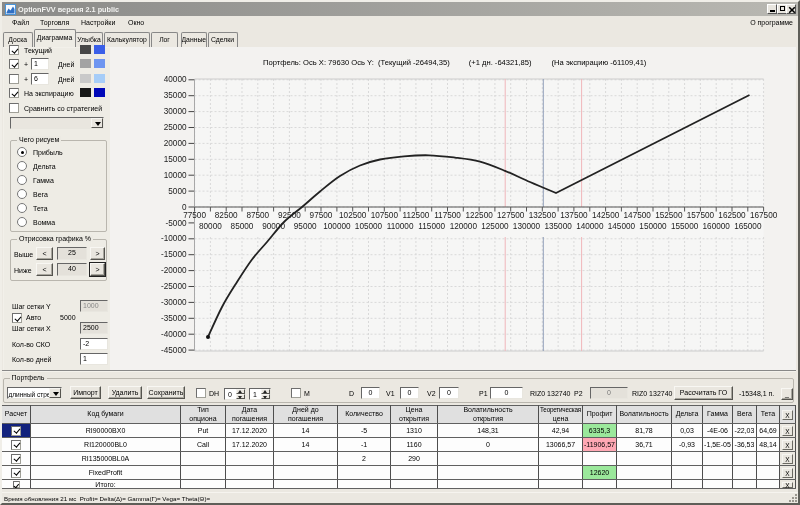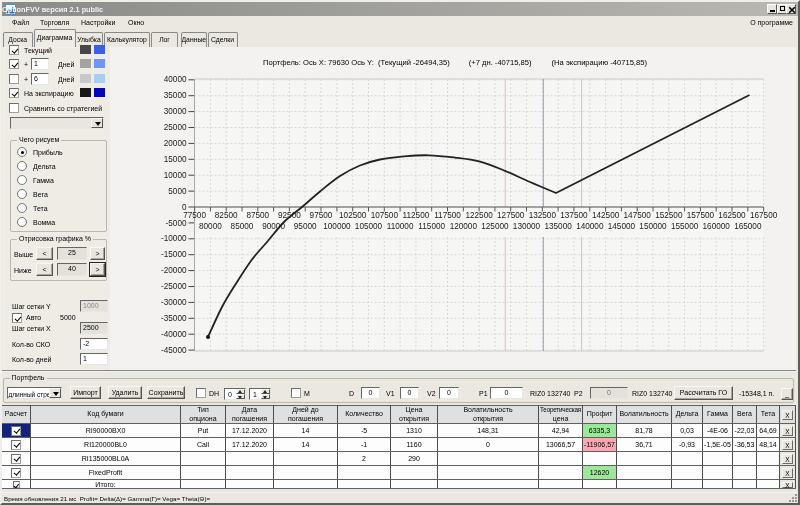--- a/index.html
+++ b/index.html
@@ -46,21 +46,21 @@
 .spin b:after{content:"";position:absolute;left:1px;border:2.5px solid transparent}
 .spin b.up:after{top:-0.5px;border-bottom:3px solid #222;border-top:none}
 .spin b.dn:after{top:0.5px;border-top:3px solid #222;border-bottom:none}
 </style></head><body>
 <div class="titlebar">
     <svg width="11" height="11" style="position:absolute;left:3px;top:1.5px">
       <rect width="11" height="11" fill="#4a94d8"></rect>
       <rect x="1" y="1" width="9" height="9" fill="#f8fbff"></rect>
       <path d="M1.5 8.5 L3.5 4.5 L5.5 6.5 L8 2.5 L9.5 5 L9.5 9.5 L1.5 9.5 Z" fill="#2f6fc4"></path>
     </svg>
-    <span style="position:absolute;left:0;top:3px;font-size:7.3px;color:#f2f2f0">OptionFVV версия 2.1 public</span>
+    <span style="position:absolute;left:16px;top:3px;font-size:7.3px;color:#f2f2f0">OptionFVV версия 2.1 public</span>
     <span class="wbtn" style="right:21px">
       <i style="position:absolute;left:1.5px;bottom:1px;width:5px;height:1.8px;background:#000"></i>
     </span>
     <span class="wbtn" style="right:11px">
       <i style="position:absolute;left:1.5px;top:1.2px;width:5.6px;height:5.6px;border:1.5px solid #000"></i>
     </span>
     <span class="wbtn" style="right:2px">
       <svg width="8" height="8" style="position:absolute;left:1px;top:1px">
         <path d="M1.2 1.2 L6.8 6.8 M6.8 1.2 L1.2 6.8" stroke="#000" stroke-width="1.6"></path>
       </svg>
@@ -162,21 +162,21 @@
 <text x="558.1" y="229.3" font-size="8.2" fill="#222" text-anchor="middle" font-family="Liberation Sans, sans-serif">135000</text>
 <text x="589.8" y="229.3" font-size="8.2" fill="#222" text-anchor="middle" font-family="Liberation Sans, sans-serif">140000</text>
 <text x="621.4" y="229.3" font-size="8.2" fill="#222" text-anchor="middle" font-family="Liberation Sans, sans-serif">145000</text>
 <text x="653.0" y="229.3" font-size="8.2" fill="#222" text-anchor="middle" font-family="Liberation Sans, sans-serif">150000</text>
 <text x="684.6" y="229.3" font-size="8.2" fill="#222" text-anchor="middle" font-family="Liberation Sans, sans-serif">155000</text>
 <text x="716.2" y="229.3" font-size="8.2" fill="#222" text-anchor="middle" font-family="Liberation Sans, sans-serif">160000</text>
 <text x="747.8" y="229.3" font-size="8.2" fill="#222" text-anchor="middle" font-family="Liberation Sans, sans-serif">165000</text>
 <path d="M208.0 337.0 C210.3 332.0,217.2 316.2,222.0 307.0 C226.8 297.8,232.0 289.9,237.0 282.0 C242.0 274.1,247.0 266.2,252.0 259.5 C257.0 252.8,261.7 248.2,267.0 242.0 C272.3 235.8,278.2 227.8,284.0 222.0 C289.8 216.2,296.0 212.1,302.0 207.0 C308.0 201.9,313.7 196.7,320.0 191.5 C326.3 186.3,333.3 180.3,340.0 176.0 C346.7 171.7,353.3 168.2,360.0 165.5 C366.7 162.8,372.7 161.0,380.0 159.5 C387.3 158.0,395.8 157.0,404.0 156.3 C412.2 155.6,420.5 155.1,429.0 155.3 C437.5 155.5,446.5 156.6,455.0 157.6 C463.5 158.6,471.7 159.4,480.0 161.6 C488.3 163.8,496.7 167.4,505.0 170.8 C513.3 174.2,521.5 178.3,530.0 182.0 C538.5 185.7,551.7 191.2,556.0 193.0 L749.5 95" stroke="#222" stroke-width="1.8" fill="none" stroke-linejoin="round"></path>
 <circle cx="208" cy="337" r="2" fill="#111"></circle>
 </svg>
-<div class="lbl" style="left:263px;top:58px;font-size:7.6px">Портфель: Ось X: 79630 Ось Y: <span style="margin-left:2px">(Текущий -26494,35)</span><span style="margin-left:19px">(+7 дн. -40715,85)</span><span style="margin-left:20px">(На экспирацию -40715,85)</span></div>
+<div class="lbl" style="left:263px;top:58px;font-size:7.6px">Портфель: Ось X: 79630 Ось Y: <span style="margin-left:2px">(Текущий -26494,35)</span><span style="margin-left:19px">(+1 дн. -64321,85)</span><span style="margin-left:20px">(На экспирацию -61109,41)</span></div>
 <span class="cb ck" style="left:9px;top:45px"></span>
 <span class="lbl" style="left:24px;top:47px">Текущий</span>
 <span class="sw" style="left:80px;top:45px;background:#474747"></span>
 <span class="sw" style="left:94px;top:45px;background:#3a5fe8"></span>
 <span class="cb ck" style="left:9px;top:59px"></span>
 <span class="lbl" style="left:24px;top:61px">+</span>
 <span class="inp" style="left:31px;top:58px;width:18px;height:12px">1</span>
 <span class="lbl" style="left:58px;top:61px">Дней</span>
 <span class="sw" style="left:80px;top:59px;background:#a3a3a3"></span>
 <span class="sw" style="left:94px;top:59px;background:#6e95f0"></span>

